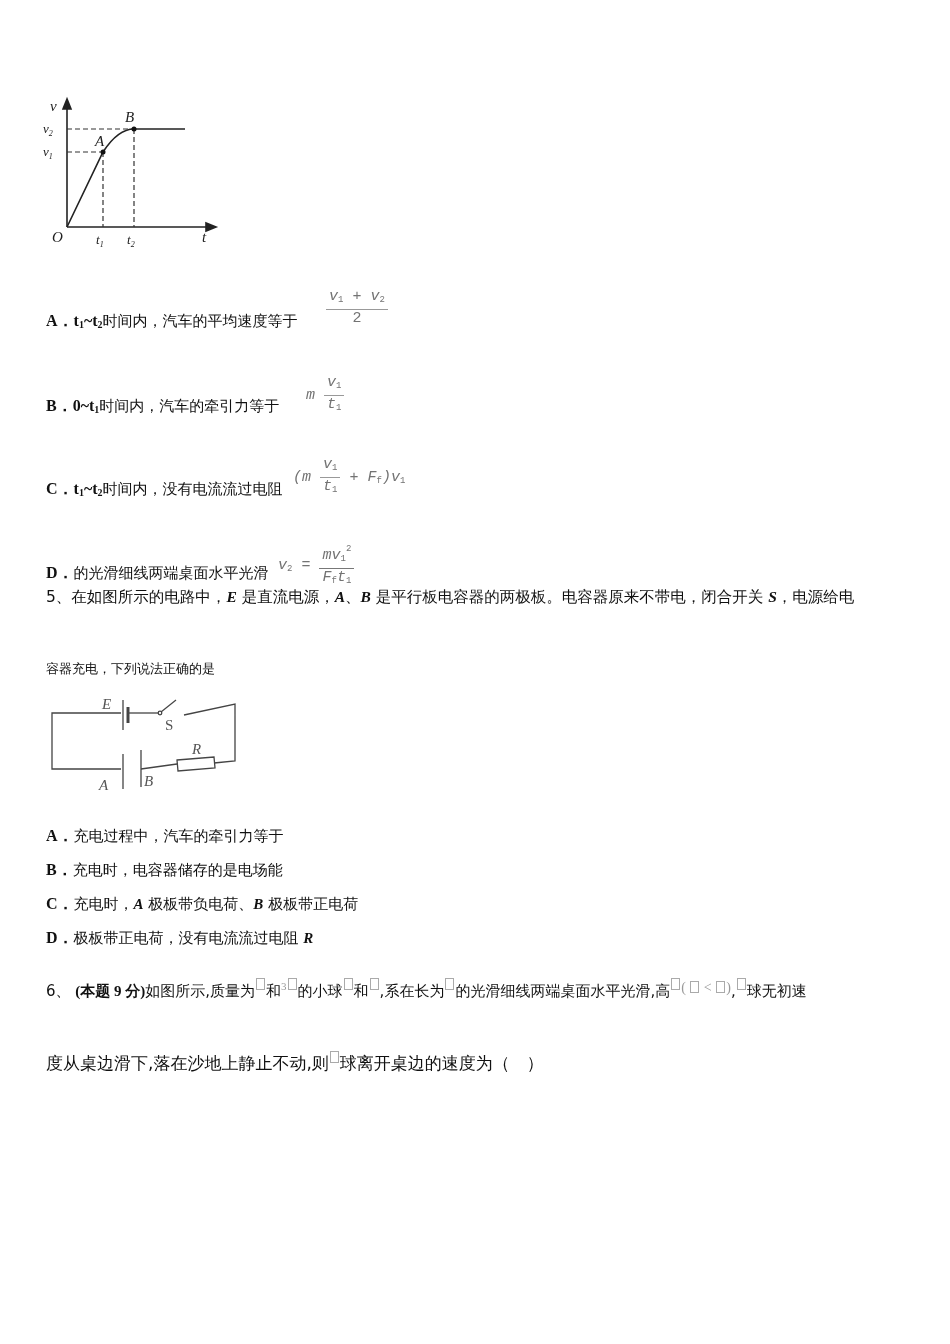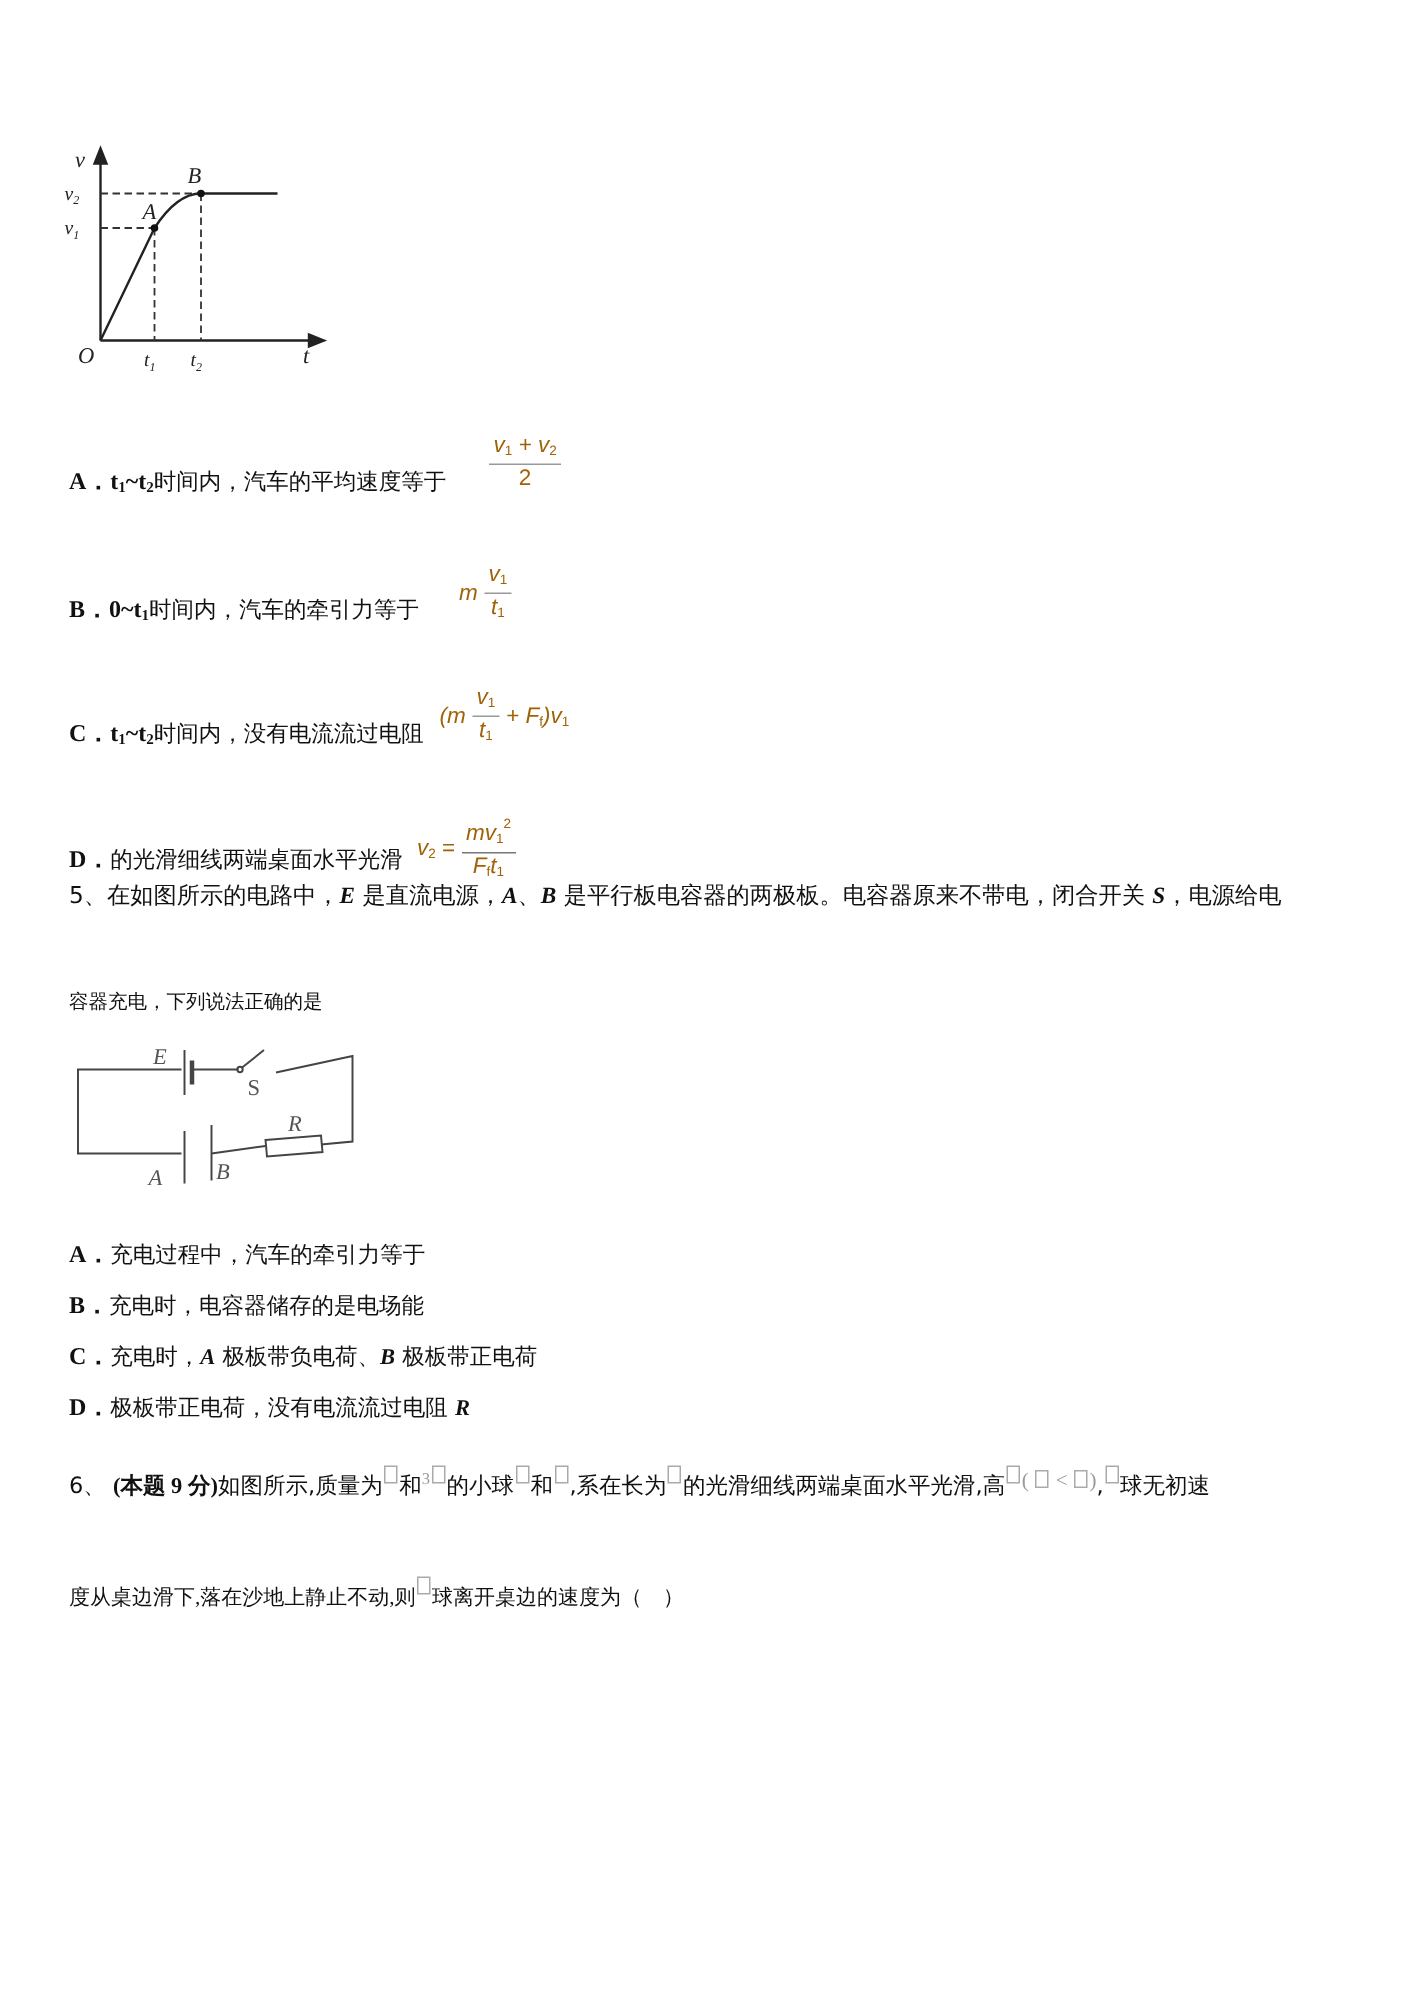--- a/index.html
+++ b/index.html
@@ -3,21 +3,21 @@
   <meta charset="utf-8">
   <style>
     html, body { margin: 0; padding: 0; background: #ffffff; }
     body { width: 950px; height: 1344px; position: relative; overflow: hidden;
            font-family: "DejaVu Sans", "Liberation Sans", sans-serif; color: #111; }
     .abs { position: absolute; }
     .line { position: absolute; left: 46px; font-size: 15px; white-space: nowrap; line-height: 20px; }
     .lbl { font-family: "Liberation Serif", "DejaVu Serif", serif; font-weight: bold; font-size: 16px; }
     .sub { font-size: 10px; vertical-align: -2px; }
     .it { font-family: "Liberation Serif", "DejaVu Serif", serif; font-style: italic; font-weight: bold; }
-    .formula { position: absolute; font-family: Liberation Sans, sans-serif; font-style: italic; color: #a16207; font-size: 15px; }
+    .formula { position: absolute; font-family: Liberation Mono, monospace; font-style: italic; color: #737373; font-size: 15px; }
     .frac { display: inline-flex; flex-direction: column; align-items: center; vertical-align: middle; }
     .frac .num { padding: 0 3px; border-bottom: 1px solid #999; line-height: 18px; }
     .frac .den { line-height: 18px; font-style: normal; }
     .frac .den.itl { font-style: italic; }
     .fs { font-size: 9px; vertical-align: -2px; font-style: normal; }
     .sup { font-size: 9px; vertical-align: 8px; font-style: normal; }
     .box { display: inline-block; width: 7px; height: 10px; border: 1px solid #aaa; vertical-align: 6px; margin: 0 1px; }
     .boxs { display: inline-block; width: 7px; height: 10px; border: 1px solid #aaa; vertical-align: -1px; margin: 0 1px; }
     .gray { color: #999; font-size: 11px; vertical-align: 6px; font-family: "Liberation Serif", serif; }
   </style>
@@ -134,15 +134,15 @@
 <div class="line" style="top:894px;">
   <span class="lbl">C．</span><span>充电时，</span><span class="it">A</span><span> 极板带负电荷、</span><span class="it">B</span><span> 极板带正电荷</span>
 </div>
 <div class="line" style="top:928px;">
   <span class="lbl">D．</span><span>极板带正电荷，没有电流流过电阻 </span><span class="it">R</span>
 </div>
 
 <div class="line" style="top:976px;font-size:15px;">
   <span>6、</span> <span style="font-family:'Liberation Serif',serif;font-weight:bold;">(本题 9 分)</span><span>如图所示,质量为</span><span class="box"></span><span>和</span><span class="gray">3</span><span class="box"></span><span>的小球</span><span class="box"></span><span>和</span><span class="box"></span><span>,系在长为</span><span class="box"></span><span>的光滑细线两端桌面水平光滑,高</span><span class="box"></span><span class="gray" style="font-size:14px;vertical-align:4px;"><span>( </span><span class="boxs"></span><span> &lt; </span><span class="boxs"></span><span>)</span></span><span>,</span><span class="box"></span><span>球无初速</span>
 </div>
-<div class="line" style="top:1051px;font-size:14px;font-family:Liberation Serif, serif;">
+<div class="line" style="top:1051px;font-size:17px;">
   <span>度从桌边滑下,落在沙地上静止不动,则</span><span class="box"></span><span>球离开桌边的速度为（　）</span>
 </div>
 
 </body></html>

